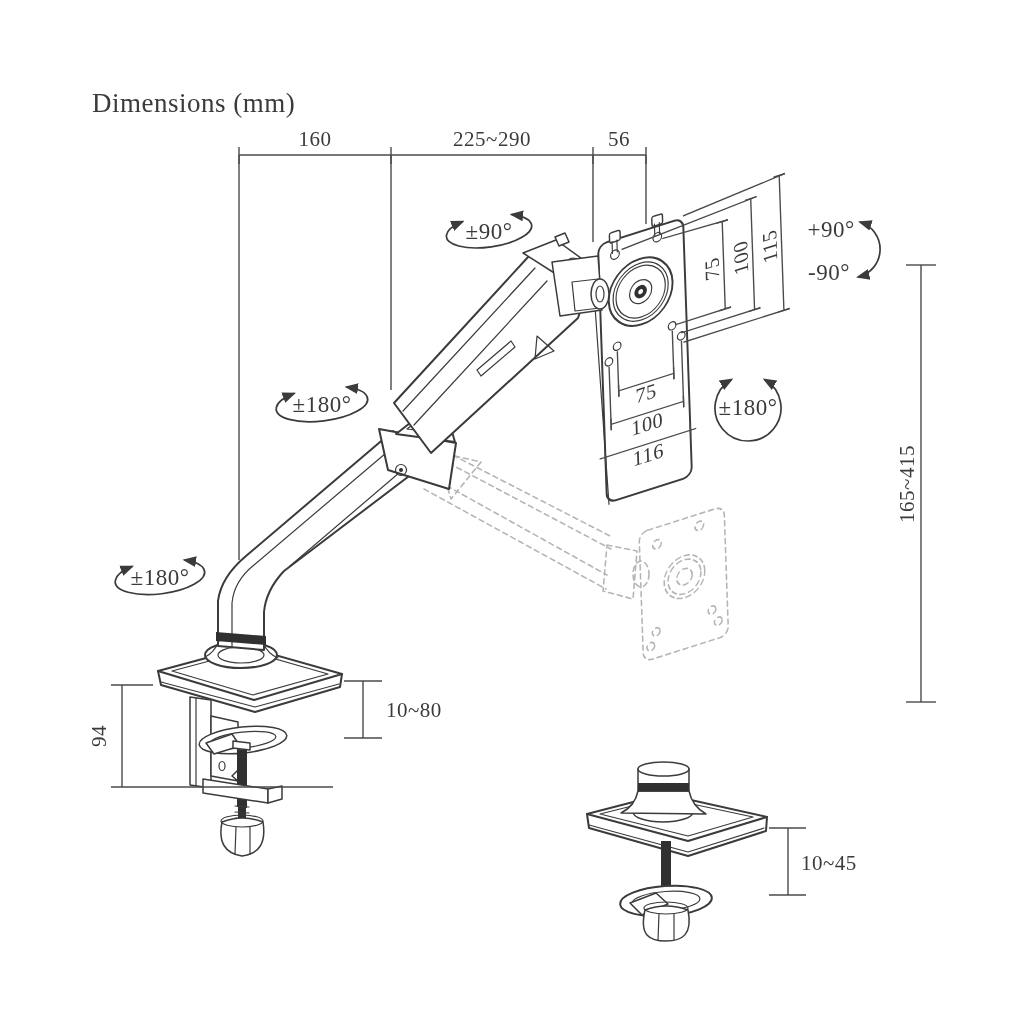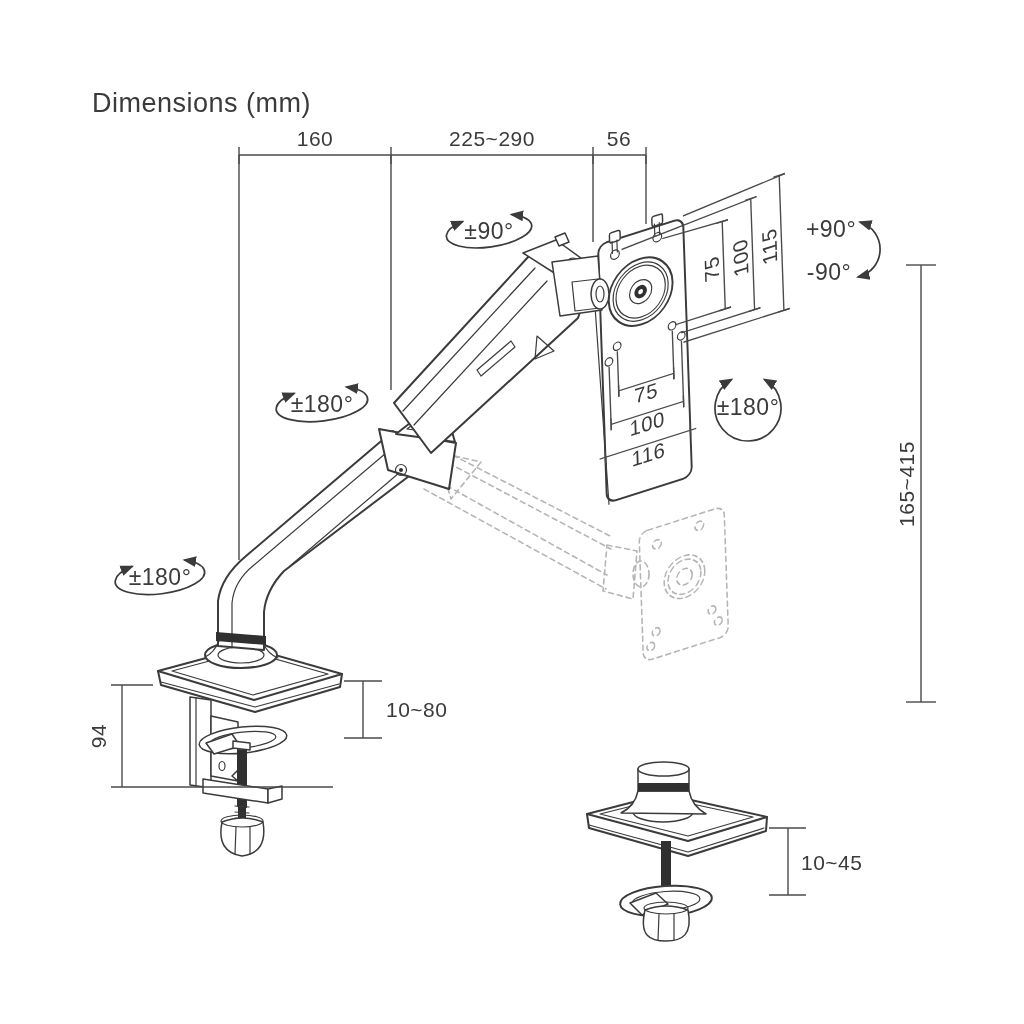--- a/index.html
+++ b/index.html
@@ -1,16 +1,16 @@
 <!DOCTYPE html>
 <html><head>
 <meta charset="utf-8">
 <style>
   html,body{margin:0;padding:0;background:#ffffff;width:1024px;height:1024px;overflow:hidden;}
-  #stage{position:relative;width:1024px;height:1024px;background:#fff;font-family:Liberation Sans, sans-serif;}
+  #stage{position:relative;width:1024px;height:1024px;background:#fff;font-family:Liberation Serif, serif;}
   svg{display:block;}
   .ln{stroke:#3b3b3b;stroke-width:2;fill:none;stroke-linecap:round;stroke-linejoin:round;}
   .lnthin{stroke:#3b3b3b;stroke-width:1.2;fill:none;stroke-linecap:round;stroke-linejoin:round;}
   .dim{stroke:#4a4a4a;stroke-width:1.4;fill:none;stroke-linecap:butt;}
   .solidwhite{fill:#ffffff;stroke:#3b3b3b;stroke-width:2;stroke-linejoin:round;}
   .solidwhitethin{fill:#ffffff;stroke:#3b3b3b;stroke-width:1.5;stroke-linejoin:round;}
   .darkfill{fill:#303030;stroke:none;}
   .ghost{stroke:#b5b5b5;stroke-width:1.6;fill:none;stroke-dasharray:5 4;stroke-linejoin:round;stroke-linecap:round;}
   .arrowarc{stroke:#3b3b3b;stroke-width:1.7;fill:none;}
   text{fill:#3b3b3b;}

